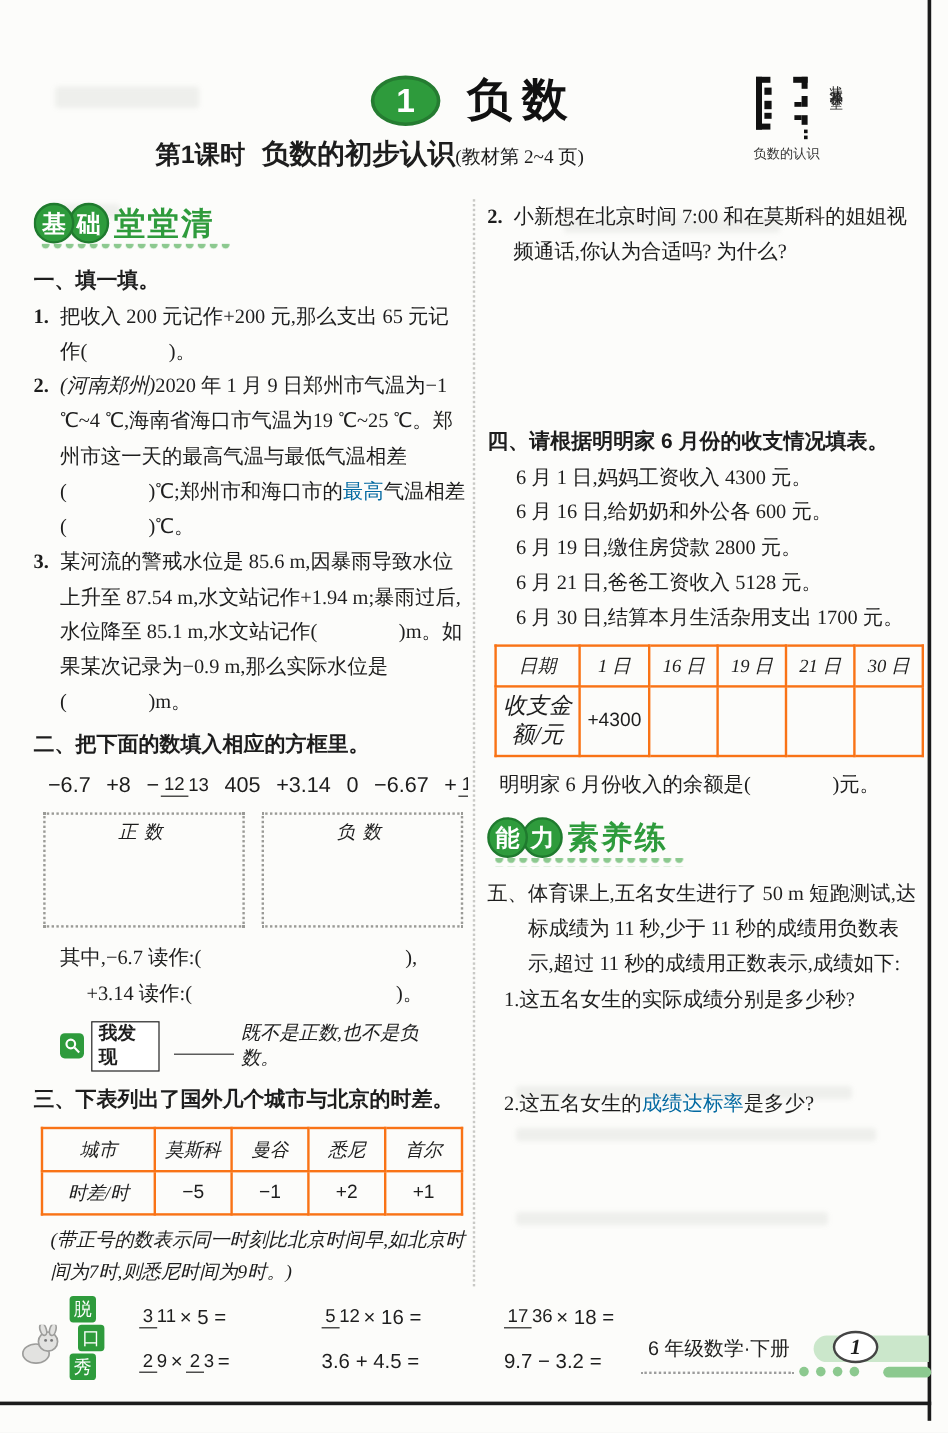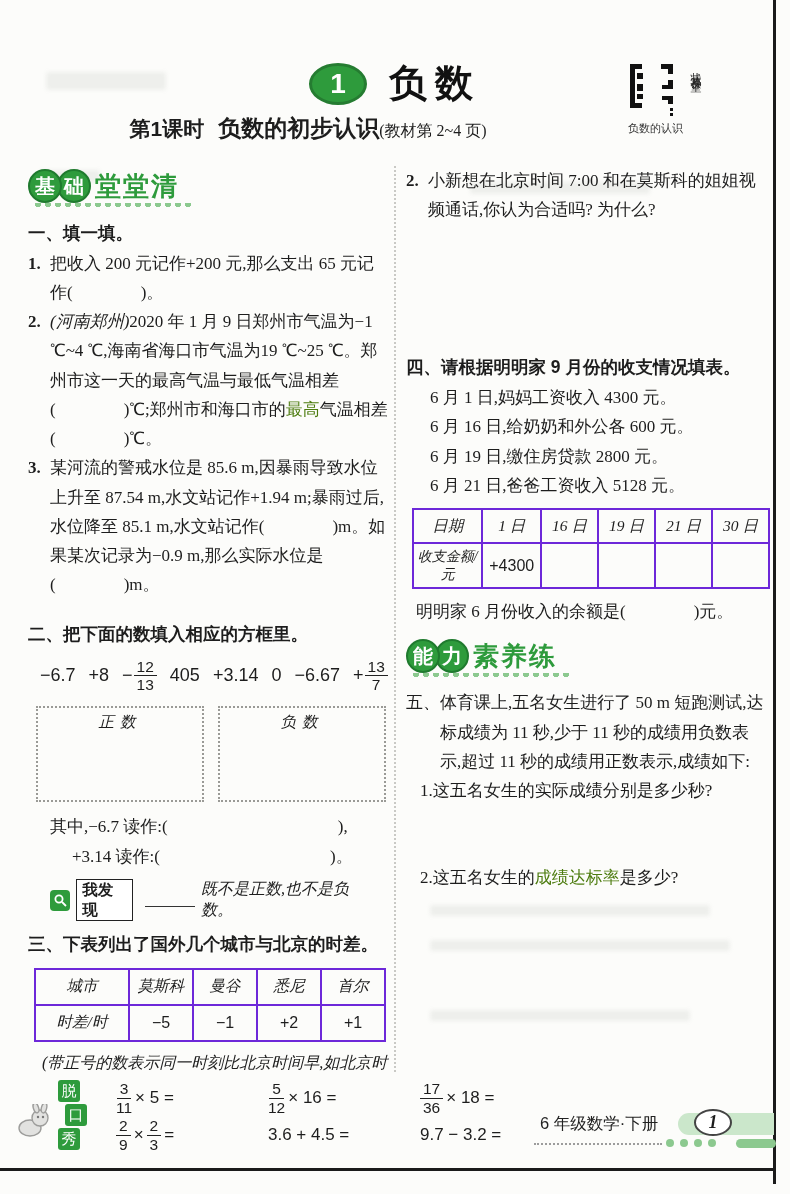--- a/index.html
+++ b/index.html
@@ -62,43 +62,43 @@
   .columns { position: absolute; top: 160px; left: 28px; right: 20px; height: 912px; display: flex; }
   .col-left { width: 362px; overflow: hidden; }
   .divider { border-left: 2px dotted #c9c9c5; margin: 6px 6px 0 4px; }
   .col-right { flex: 1; overflow: hidden; padding-left: 4px; }
 
   .sec-heading { font-family: "Liberation Sans", sans-serif; font-weight: bold; font-size: 17.5px; line-height: 1.75; }
   p.q { font-size: 17px; line-height: 1.72; }
   .hang { padding-left: 22px; }
   .hang .qno { display: inline-block; width: 22px; margin-left: -22px; font-weight: bold; }
   .kai { font-style: italic; }
-  .green { color: #4d7c0f; }
+  .green { color: #0369a1; }
 
   
   .numbers-row { display: flex; align-items: center; gap: 13px; padding: 8px 0 10px 12px; font-family: "Liberation Sans", sans-serif; font-size: 18px; }
-  .frac { display: inline-flex; flex-direction: column; align-items: center; line-height: 1.12; font-size: 15.5px; vertical-align: middle; font-family: "Liberation Sans", sans-serif; }
+  .frac { display: inline-flex; flex-direction: row; align-items: center; line-height: 1.12; font-size: 15.5px; vertical-align: middle; font-family: "Liberation Sans", sans-serif; }
   .frac i { display: block; font-style: normal; }
   .frac .fn { border-bottom: 1.5px solid #222; padding: 0 3px; }
   .frac-g { display: inline-flex; align-items: center; gap: 1px; }
   .sort-boxes { display: flex; gap: 14px; padding: 2px 0 10px 8px; }
   .sort-box { width: 168px; height: 96px; border: 2px dotted #9a9a96; padding-top: 4px; }
   .box-label { display: block; text-align: center; font-size: 15.5px; letter-spacing: 6px; }
   .read { font-size: 17px; line-height: 1.75; }
   .r1 { padding-left: 22px; }
   .r2 { padding-left: 44px; }
   .discover { display: flex; align-items: center; gap: 6px; margin: 8px 16px 8px 22px; }
   .disc-icon { width: 21px; height: 21px; background: #2e9b3c; border-radius: 4px; display: flex; align-items: center; justify-content: center; }
   .disc-label { border: 1.7px solid #222; background: #fff; font-family: "Liberation Sans", sans-serif; font-weight: bold; font-size: 15.5px; padding: 0 5px; line-height: 20px; }
   .disc-blank { display: inline-block; width: 52px; border-bottom: 1.6px solid #333; height: 14px; margin-left: 6px; }
   .disc-text { font-size: 16px; }
 
   
   table { border-collapse: collapse; margin: 8px 0 8px 6px; }
-  td { border: 2px solid #6d28d9; text-align: center; font-size: 16px; padding: 4px 2px; font-family: "Liberation Sans", sans-serif; }
+  td { border: 2px solid #f97316; text-align: center; font-size: 16px; padding: 4px 2px; font-family: "Liberation Sans", sans-serif; }
   td.hd { font-family: "Liberation Serif", serif; font-style: italic; font-size: 15.5px; }
   .tz-table td { height: 36px; }
   .tz-table td:first-child { width: 94px; margin-left: 12px; }
   .tz-table td:not(:first-child) { width: 64px; }
   .t6 td:first-child { width: 72px; }
   .t6 td:not(:first-child) { width: 59px; }
   .t6 td { height: 34px; }
   .note { font-size: 16px; font-style: italic; line-height: 1.65; padding-left: 14px; }
 
   .gap130 { height: 128px; }
@@ -184,21 +184,21 @@
       </div>
 
       <p class="sec-heading">一、填一填。</p>
 
       <p class="q hang"><span class="qno">1.</span><span>把收入 200 元记作+200 元,那么支出 65 元记作(　　　　)。</span></p>
 
       <p class="q hang"><span class="qno">2.</span><span class="kai">(河南郑州)</span><span>2020 年 1 月 9 日郑州市气温为−1 ℃~4 ℃,海南省海口市气温为19 ℃~25 ℃。郑州市这一天的最高气温与最低气温相差(　　　　)℃;郑州市和海口市的</span><span class="green">最高</span><span>气温相差(　　　　)℃。</span></p>
 
       <p class="q hang"><span class="qno">3.</span><span>某河流的警戒水位是 85.6 m,因暴雨导致水位上升至 87.54 m,水文站记作+1.94 m;暴雨过后,水位降至 85.1 m,水文站记作(　　　　)m。如果某次记录为−0.9 m,那么实际水位是(　　　　)m。</span></p>
 
-      <p class="sec-heading" style="margin-top:20px;">二、把下面的数填入相应的方框里。</p>
+      <p class="sec-heading" style="margin-top:6px;">二、把下面的数填入相应的方框里。</p>
 
       <div class="numbers-row">
         <span>−6.7</span>
         <span>+8</span>
         <span class="frac-g">
             <span>−</span>
             <span class="frac">
               <i class="fn">12</i>
               <i class="fd">13</i>
             </span>
@@ -266,38 +266,39 @@
     </div>
 
     <div class="divider"></div>
 
     <div class="col-right">
 
       <p class="q hang" style="margin-top:6px;"><span class="qno">2.</span><span>小新想在北京时间 7:00 和在莫斯科的姐姐视频通话,你认为合适吗? 为什么?</span></p>
 
       <div class="gap130"></div>
 
-      <p class="sec-heading">四、请根据明明家 9 月份的收支情况填表。</p>
+      <p class="sec-heading">四、请根据明明家 6 月份的收支情况填表。</p>
       <p class="date-line">6 月 1 日,妈妈工资收入 4300 元。</p>
       <p class="date-line">6 月 16 日,给奶奶和外公各 600 元。</p>
       <p class="date-line">6 月 19 日,缴住房贷款 2800 元。</p>
       <p class="date-line">6 月 21 日,爸爸工资收入 5128 元。</p>
+      <p class="date-line">6 月 30 日,结算本月生活杂用支出 1700 元。</p>
 
       <table class="t6">
         <tbody>
             <tr>
           <td class="hd">日期</td>
           <td class="hd">1 日</td>
           <td class="hd">16 日</td>
           <td class="hd">19 日</td>
           <td class="hd">21 日</td>
           <td class="hd">30 日</td>
         </tr>
         <tr>
-          <td class="hd" style="font-size:14px;line-height:1.25;">收支金额/元</td>
+          <td class="hd" style="font-size:19px;line-height:1.25;">收支金额/元</td>
           <td>+4300</td>
           <td></td>
           <td></td>
           <td></td>
           <td></td>
         </tr>
       </tbody>
         </table>
 
       <p class="q" style="padding-left:10px;">明明家 6 月份收入的余额是(　　　　)元。</p>

